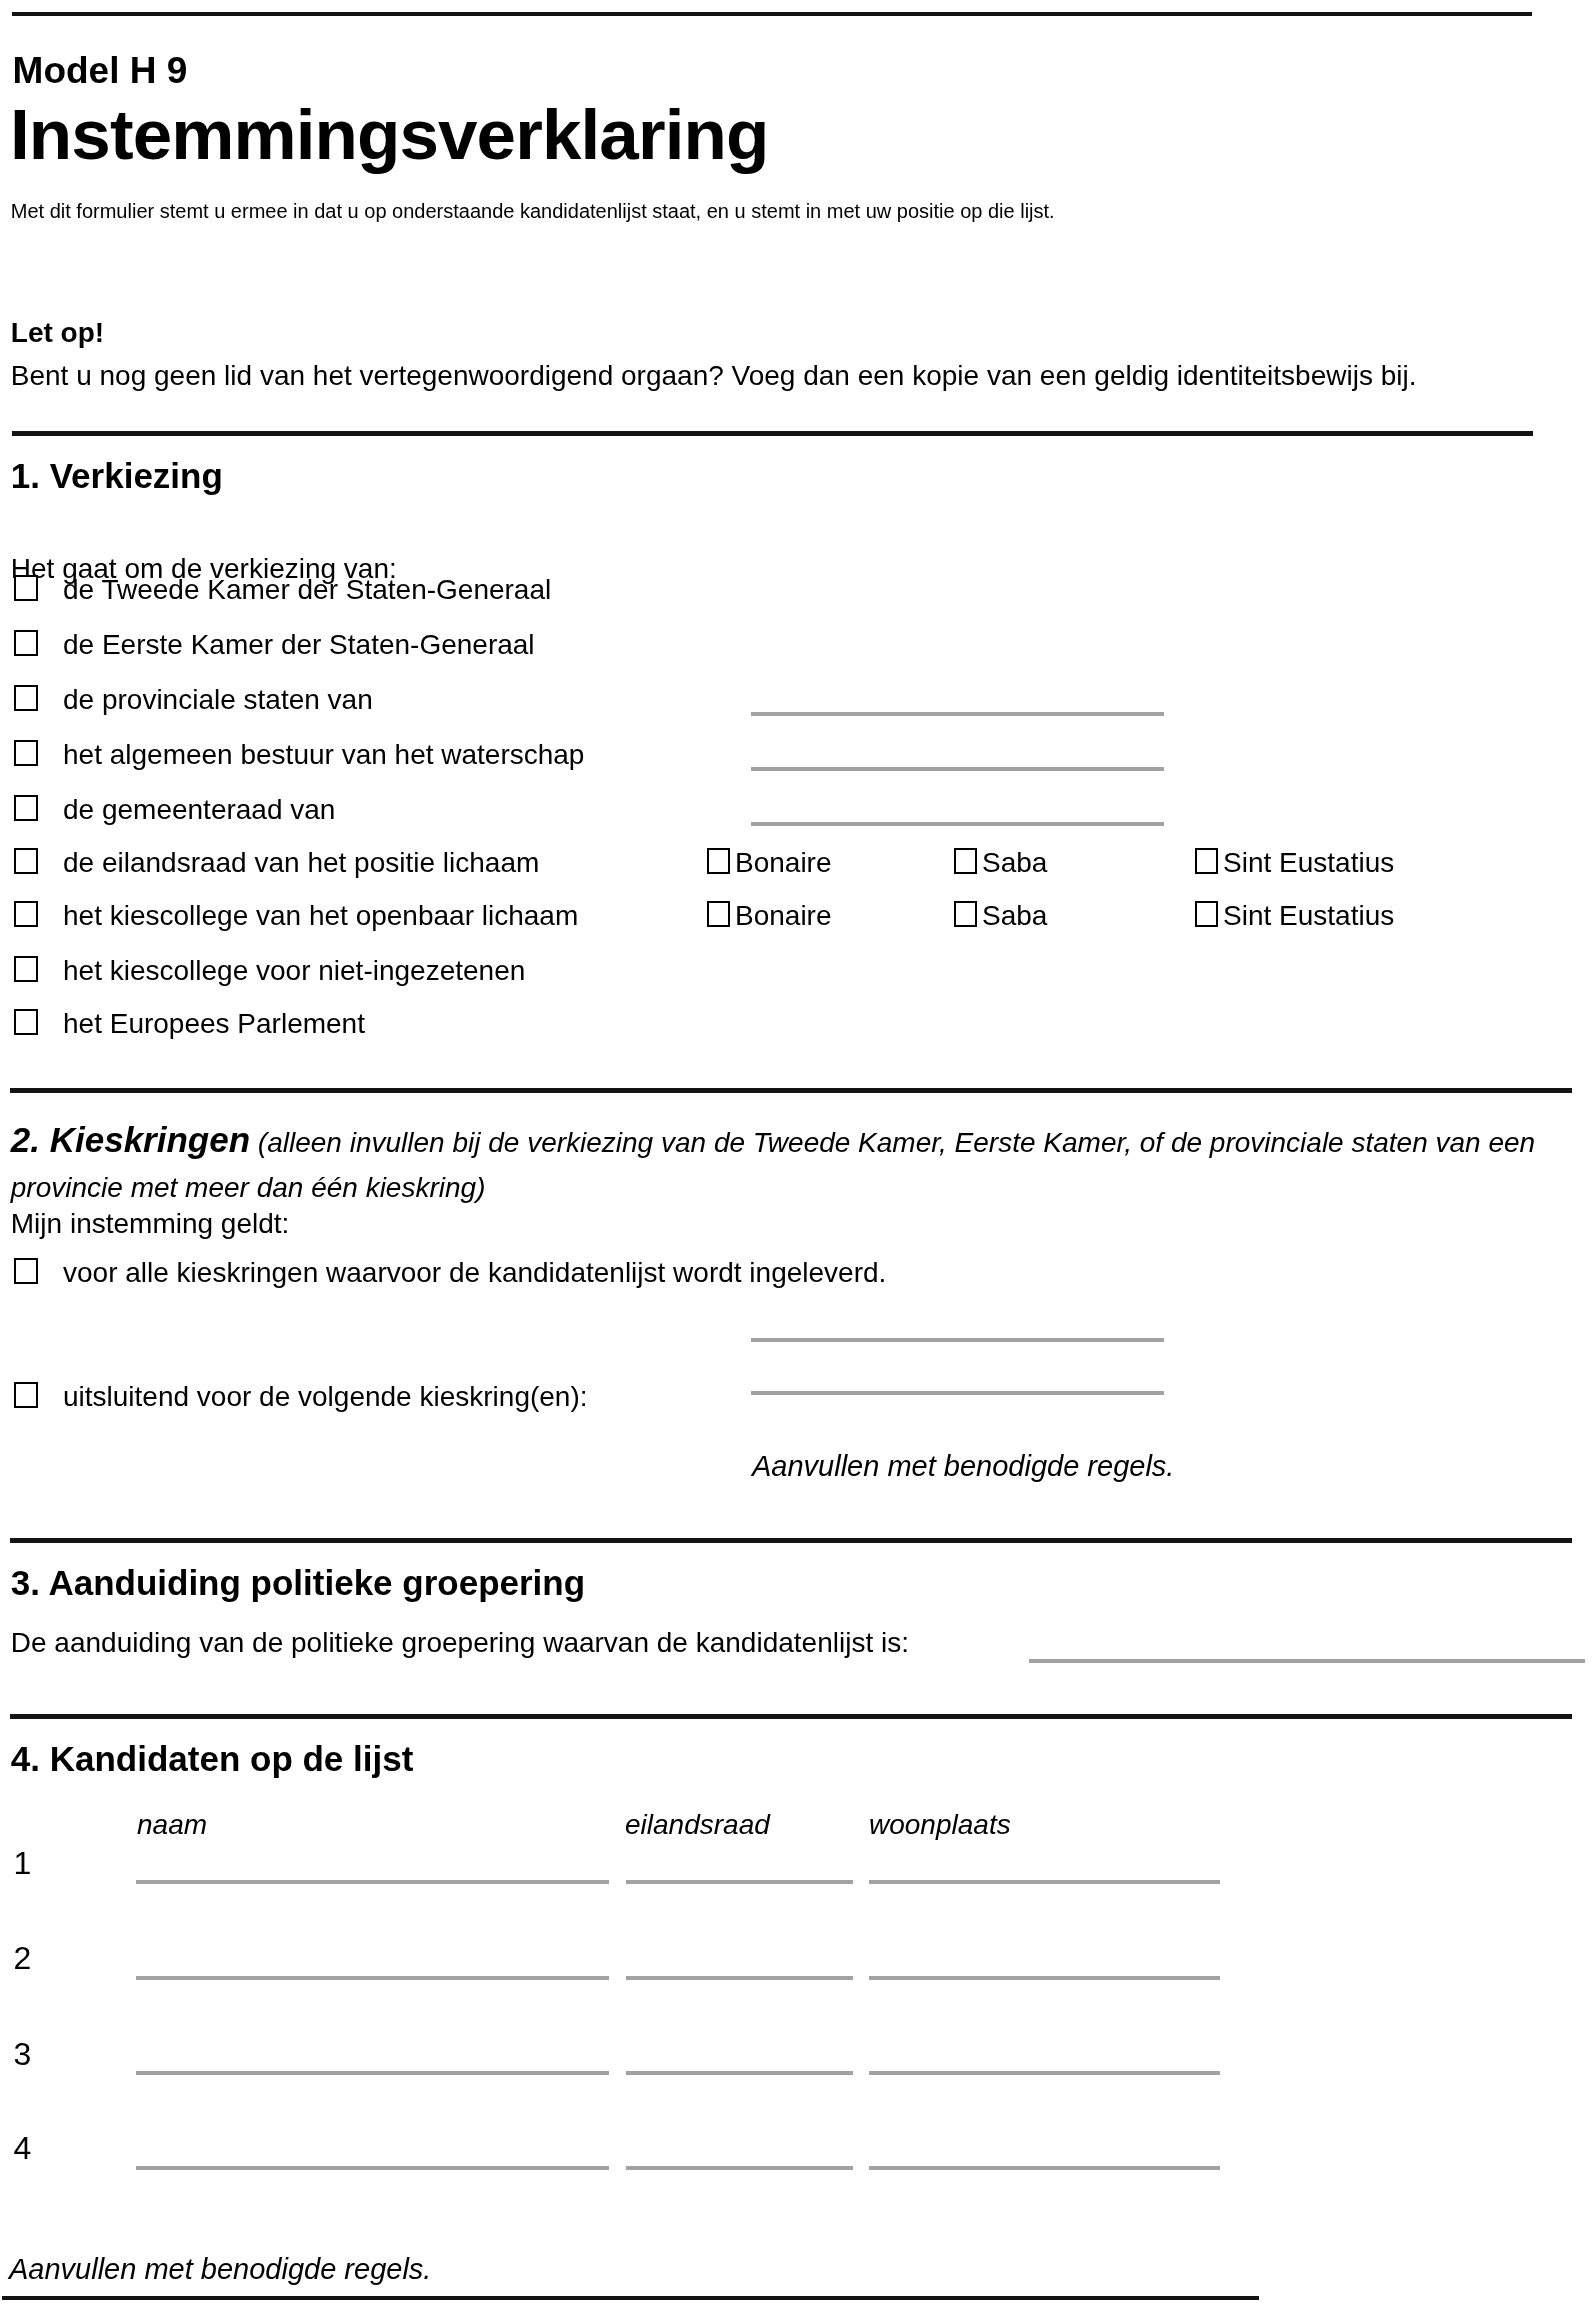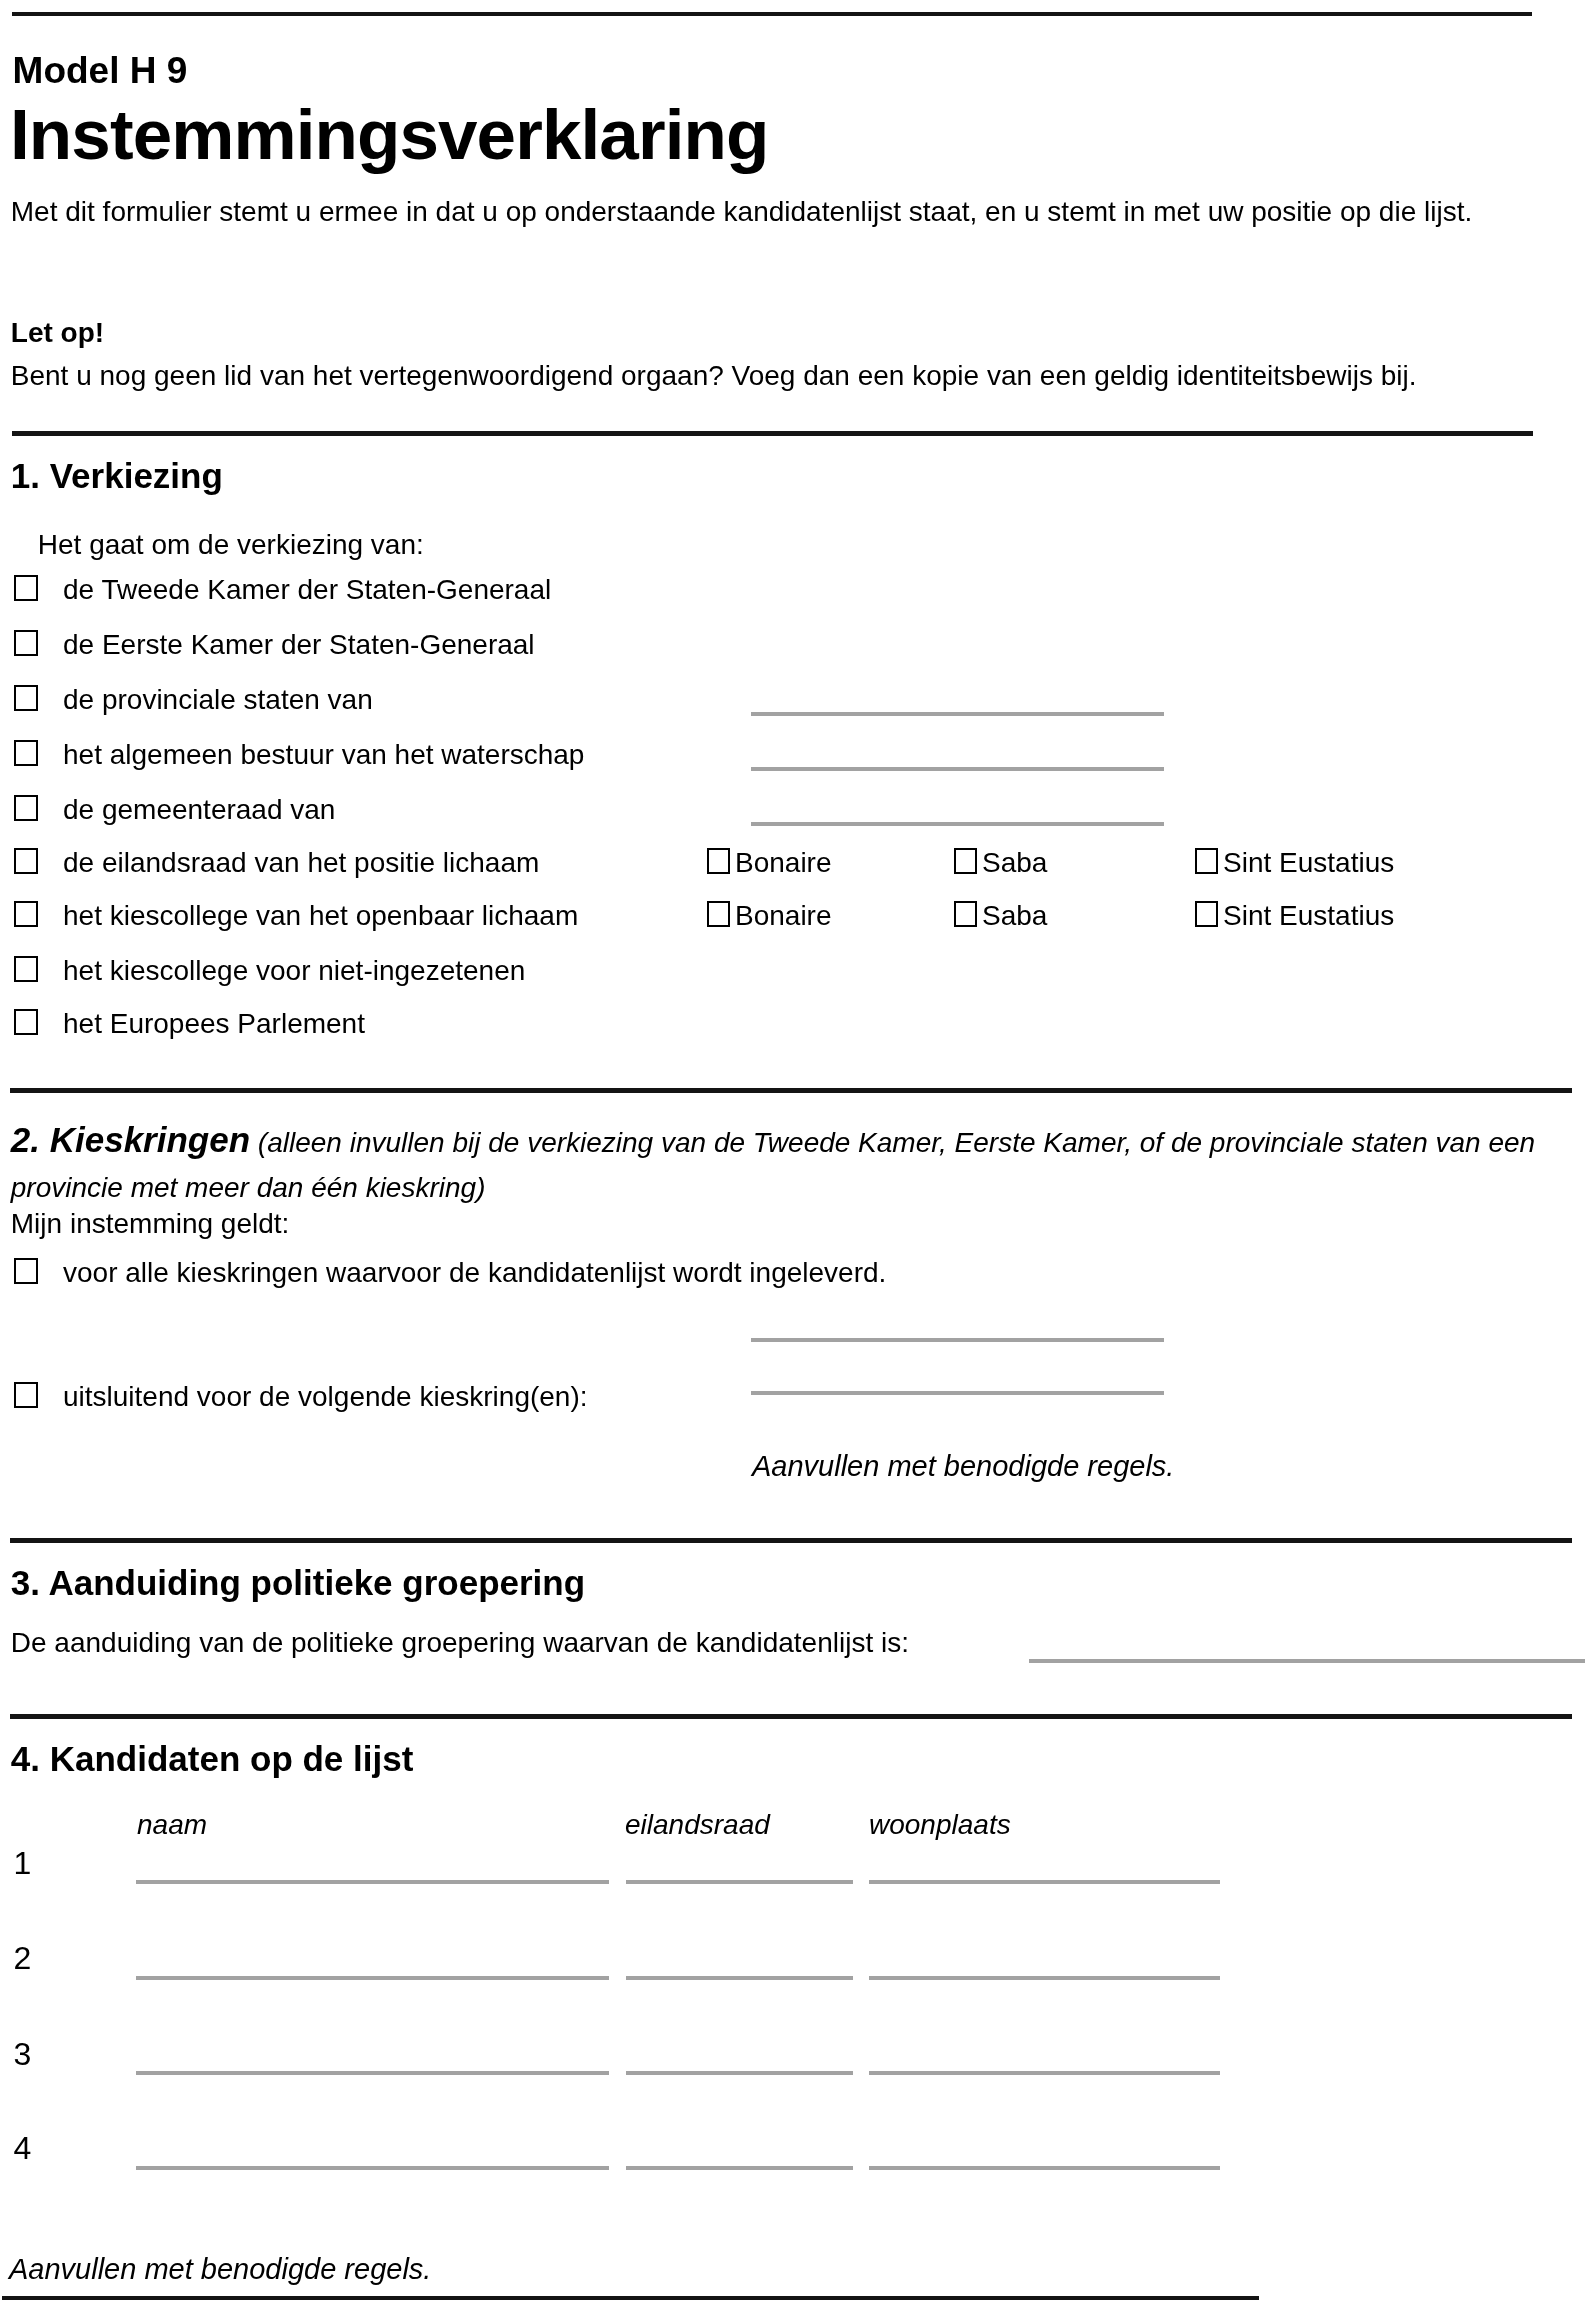--- a/index.html
+++ b/index.html
@@ -9,21 +9,21 @@
     height: 2313px;
     background: #ffffff;
     font-family: "Liberation Sans", sans-serif;
     color: #000000;
     overflow: hidden;
   }
   .abs { position: absolute; }
   .divider { position: absolute; height: 4.5px; background: #141414; }
   .wline { position: absolute; height: 3.6px; background: #a2a2a2; }
   .body-text { font-size: 28px; line-height: 34px; white-space: nowrap; }
-  .wrap-text { font-size: 28px; line-height: 41px; white-space: normal; }
+  .wrap-text { font-size: 20px; line-height: 41px; white-space: normal; }
   .bold { font-weight: bold; }
   .model-label { font-size: 37px; font-weight: bold; white-space: nowrap; }
   .page-title { font-size: 71px; font-weight: bold; letter-spacing: -0.9px; white-space: nowrap; }
   .section-heading { font-size: 35px; font-weight: bold; white-space: nowrap; }
   .s2-heading-block { font-size: 28px; font-style: italic; line-height: 45px; }
   .s2-heading-block .head { font-size: 35px; font-weight: bold; }
   .option-row { position: absolute; left: 0; width: 100%; height: 38px; }
   .checkbox {
     position: absolute; top: 0.9px; left: 14.4px;
     width: 24px; height: 26px;
@@ -49,21 +49,21 @@
   <div class="divider" style="left:11.7px; top:11.7px; width:1520px;"></div>
 
   <div class="abs model-label" style="left:12.6px; top:41px;margin-top:9px;">Model H 9</div>
   <div class="abs page-title" style="left:10px; top:94px;">Instemmingsverklaring</div>
   <div class="abs wrap-text" style="left:10.8px; top:191px; width:1581px;">Met dit formulier stemt u ermee in dat u op onderstaande kandidatenlijst staat, en u stemt in met uw positie op die lijst.</div>
   <div class="abs body-text bold" style="left:10.8px; top:316px;">Let op!</div>
   <div class="abs body-text" style="left:10.8px; top:359px;">Bent u nog geen lid van het vertegenwoordigend orgaan? Voeg dan een kopie van een geldig identiteitsbewijs bij.</div>
 
   <div class="divider" style="left:11.7px; top:431px; width:1521px;"></div>
   <div class="abs section-heading" style="left:10.8px; top:456px;">1. Verkiezing</div>
-  <div class="abs body-text" style="left:10.8px; top:528px;margin-left:27px;">Het gaat om de verkiezing van:</div>
+  <div class="abs body-text" style="left:10.8px; top:552px;">Het gaat om de verkiezing van:</div>
 
   <div class="option-row" style="top:574px;">
     <span class="checkbox"></span>
     <span class="option-label">de Tweede Kamer der Staten-Generaal</span>
   </div>
   <div class="option-row" style="top:629px;">
     <span class="checkbox"></span>
     <span class="option-label">de Eerste Kamer der Staten-Generaal</span>
   </div>
   <div class="option-row" style="top:684px;">

